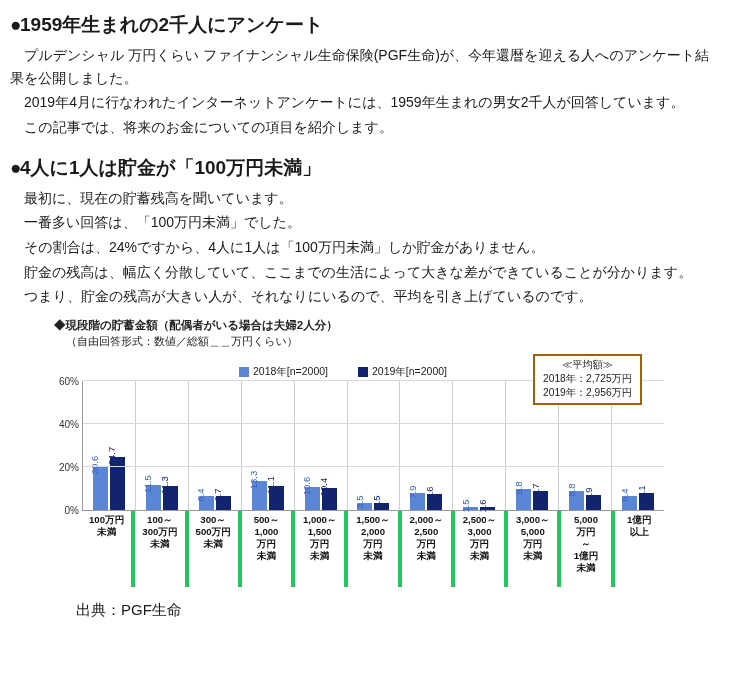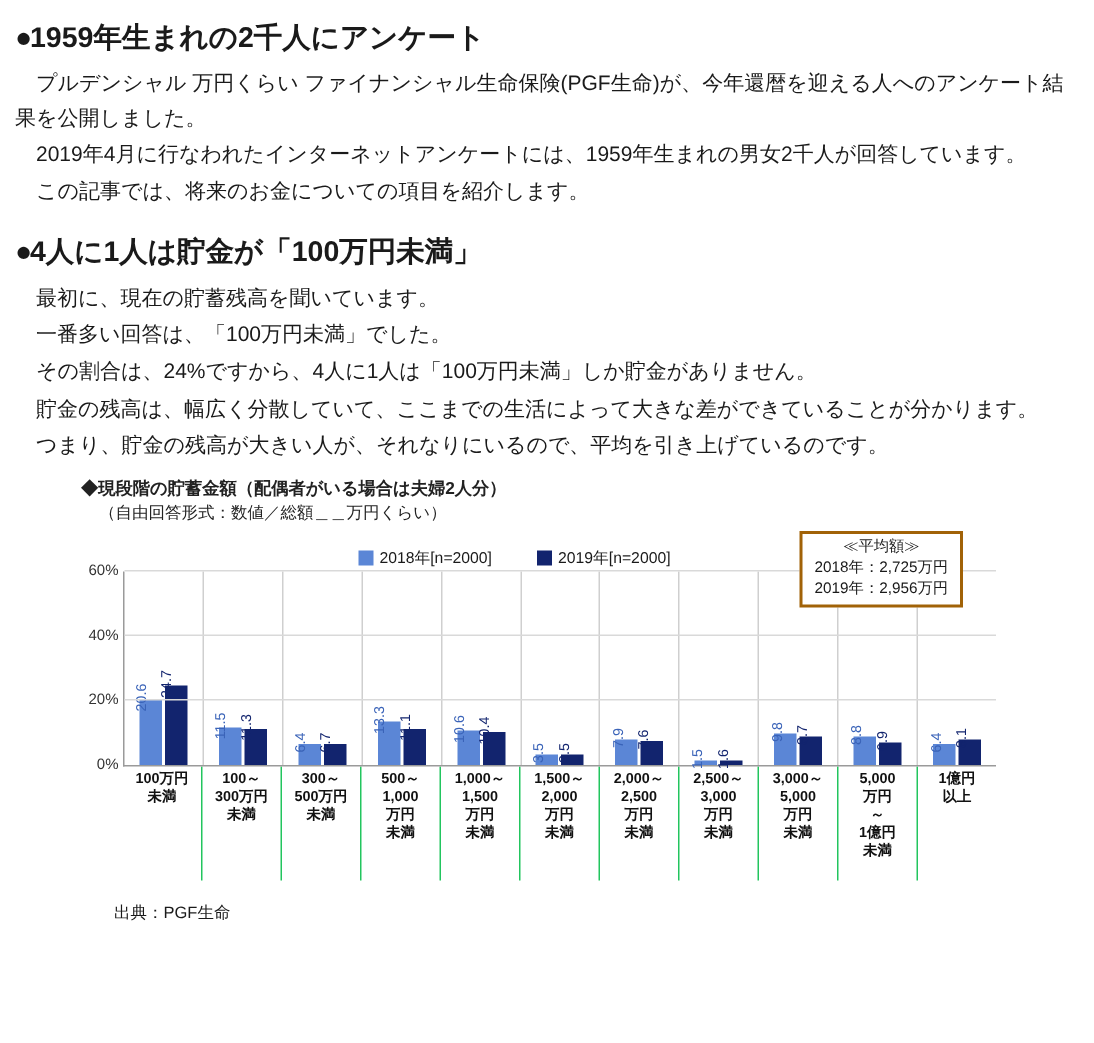--- a/index.html
+++ b/index.html
@@ -126,38 +126,38 @@
     margin-right: 4px;
   }
   .xcell {
     flex: 1;
     text-align: center;
     font-size: 9.6px;
     line-height: 1.25;
     padding-top: 3px;
     color: #111;
     font-weight: bold;
-    border-right: 1px solid #22c55e;
+    border-right: 4px solid #22c55e;
     min-height: 76px;
   }
   .xcell:last-child { border-right: none; }
   .avgbox {
     position: absolute;
     right: 26px;
     top: 36px;
     border: 2px solid #a16207;
     background: #fff;
     padding: 2px 8px 3px 8px;
     font-size: 10.2px;
     line-height: 1.38;
     text-align: center;
     z-index: 5;
   }
   .source {
-    font-size: 11px;
+    font-size: 15px;
     margin: 14px 0 0 66px;
   }
   .edge-left {
     position: absolute;
     left: 0; top: 0; bottom: 0;
     width: 4px;
     background: #ffffff;
   }
 </style>
 </head>

